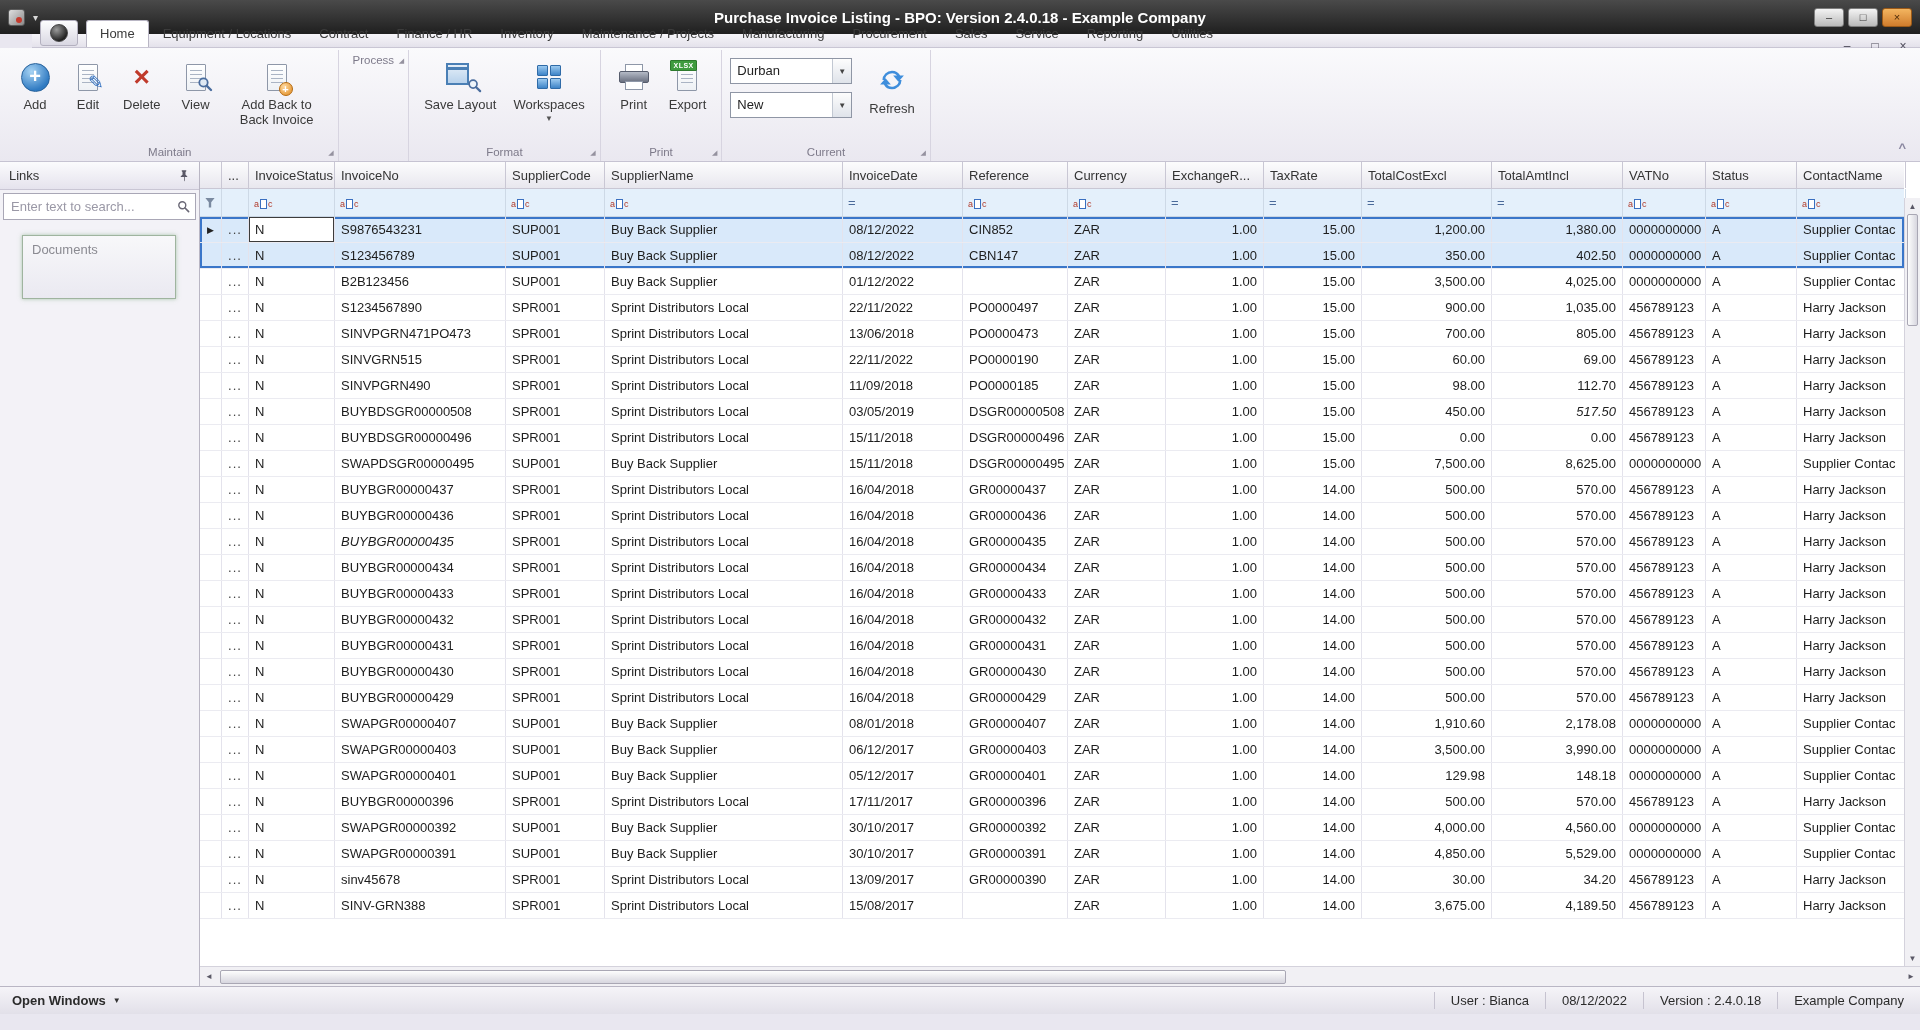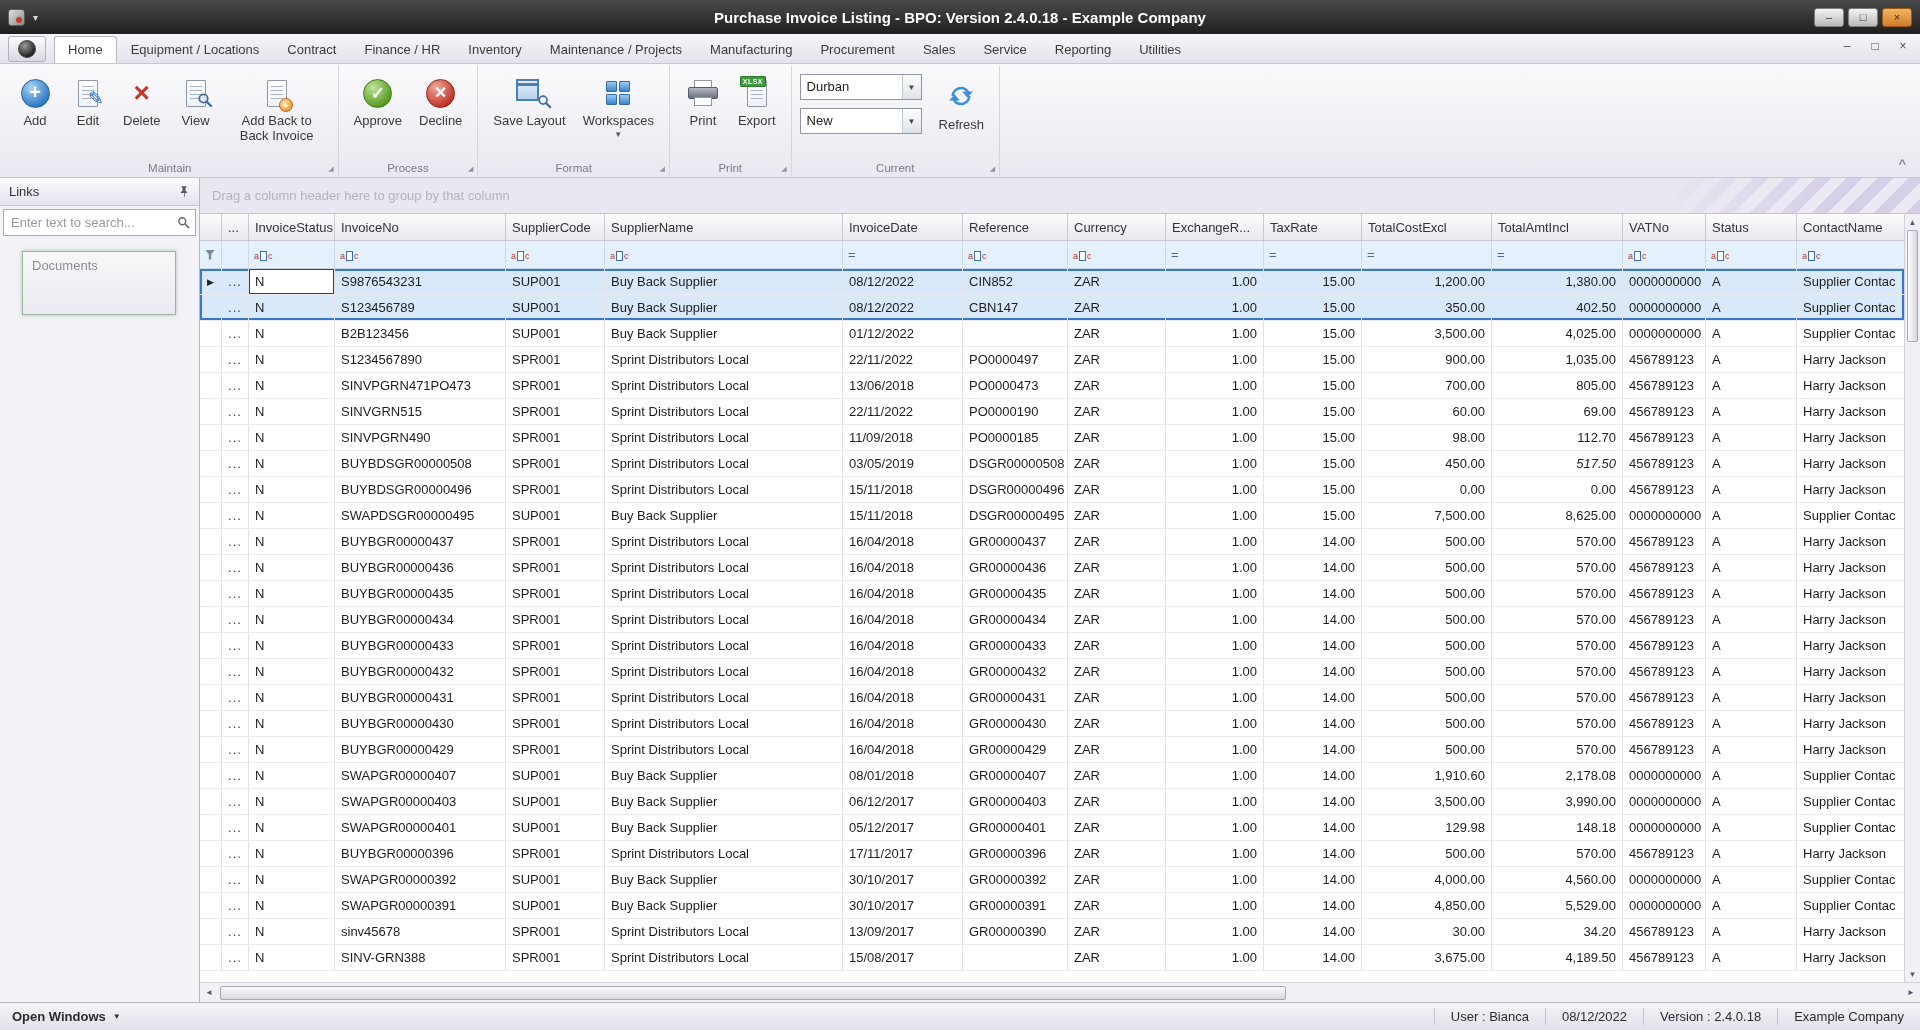--- a/index.html
+++ b/index.html
@@ -11,21 +11,21 @@
   .tb-left { display:flex; align-items:center; gap:8px; z-index:2; }
   .appicon16 { width:17px; height:17px; border-radius:3px; background:linear-gradient(135deg,#e0e0e0,#8a8a8a); border:1px solid #5a5a5a; position:relative; display:inline-block; }
   .appicon16::after { content:''; position:absolute; right:2px; bottom:2px; width:6px; height:6px; border-radius:50%; background:#c43b2e; }
   .tb-chevron { font-size:10px; color:#d8d8d8; cursor:default; }
   .title-text { position:absolute; left:0; right:0; text-align:center; font-weight:bold; font-size:15px; color:#fff; }
   .tb-controls { margin-left:auto; display:flex; gap:4px; z-index:2; }
   .tbbtn { width:30px; height:19px; border-radius:3px; background:linear-gradient(#f4f4f4,#b9b9b9); border:1px solid #7d7d7d; color:#333; font-size:11px; display:flex; align-items:center; justify-content:center; }
   .tbbtn.close { background:linear-gradient(#f3b560,#d07c2c); border-color:#9c5a18; color:#4a2a08; }
 
   
-  .tabrow { height:30px; background:linear-gradient(#f6f5f9,#e4e2eb); border-bottom:1px solid #c9c6d4; display:flex; align-items:flex-end; padding:0 6px; position:relative; }
+  .tabrow { height:14px; background:linear-gradient(#f6f5f9,#e4e2eb); border-bottom:1px solid #c9c6d4; display:flex; align-items:flex-end; padding:0 6px; position:relative;margin-left:32px; }
   .appbtn { width:38px; height:26px; margin:0 8px 1px 2px; border:1px solid #b3b0bf; border-radius:3px; background:linear-gradient(#fdfdfe,#d9d7e2); display:flex; align-items:center; justify-content:center; }
   .orb { width:18px; height:18px; border-radius:50%; background:radial-gradient(circle at 35% 30%, #9a9a9a, #1d1d1d 75%); border:1px solid #444; }
   .rtabs { display:flex; align-items:flex-end; height:100%; }
   .rtab { padding:5px 13px 6px; font-size:13px; color:#3b3b3b; border:1px solid transparent; border-bottom:none; border-radius:3px 3px 0 0; white-space:nowrap; }
   .rtab.active { background:#fff; border-color:#b9b6c4; }
   .tb2-controls { position:absolute; right:8px; top:5px; display:flex; gap:10px; }
   .tb2btn { color:#4c4a58; font-size:12px; width:18px; text-align:center; }
 
   
   .ribbon { height:114px; background:linear-gradient(#fafafc,#eae8f0); border-bottom:1px solid #c6c3d2; display:flex; align-items:stretch; padding:2px 2px 0; position:relative; }
@@ -223,34 +223,20 @@
         <div class="lbl">Add Back to Back Invoice</div>
       </div>
     </div>
     <div class="glabel">
       <span>Maintain</span>
       <span class="corner">◢</span>
     </div>
   </div>
 
   <div class="rgroup">
-    <div class="rbtns">
-      <div class="rbtn">
-        <div class="ic">
-            <span class="circ ic-approve"></span>
-          </div>
-        <div class="lbl">Approve</div>
-      </div>
-      <div class="rbtn">
-        <div class="ic">
-            <span class="circ ic-decline"></span>
-          </div>
-        <div class="lbl">Decline</div>
-      </div>
-    </div>
     <div class="glabel">
       <span>Process</span>
       <span class="corner">◢</span>
     </div>
   </div>
 
   <div class="rgroup">
     <div class="rbtns">
       <div class="rbtn">
         <div class="ic">
@@ -358,24 +344,20 @@
           <circle cx="6.5" cy="6.5" r="4.3" fill="none" stroke="#6a6876" stroke-width="1.7"></circle>
           <line x1="9.9" y1="9.9" x2="14.3" y2="14.3" stroke="#6a6876" stroke-width="2" stroke-linecap="round"></line>
         </svg>
     </div>
     <div class="docbox">
       <span>Documents</span>
     </div>
   </div>
 
   <div class="gridarea">
-    <div class="groupbar">
-      <span class="hint">Drag a column header here to group by that column</span>
-      <span class="stripes"></span>
-    </div>
 
     <div class="ghead">
         <div class="hcell" style="width: 22px;"></div>
         <div class="hcell" style="width: 27px;">...</div>
         <div class="hcell" style="width: 86px;">InvoiceStatus</div>
         <div class="hcell" style="width: 171px;">InvoiceNo</div>
         <div class="hcell" style="width: 99px;">SupplierCode</div>
         <div class="hcell" style="width: 238px;">SupplierName</div>
         <div class="hcell" style="width: 120px;">InvoiceDate</div>
         <div class="hcell" style="width: 105px;">Reference</div>
@@ -650,21 +632,21 @@
           <div class="gcell r" style="width: 130px;">500.00</div>
           <div class="gcell r" style="width: 131px;">570.00</div>
           <div class="gcell" style="width: 83px;">456789123</div>
           <div class="gcell" style="width: 91px;">A</div>
           <div class="gcell" style="width: 109px;">Harry Jackson</div>
         </div>
         <div class="grow">
           <div class="gcell ind" style="width: 22px;"></div>
           <div class="gcell dots" style="width: 27px;">...</div>
           <div class="gcell" style="width: 86px;">N</div>
-          <div class="gcell" style="width: 171px;">BUYBGR00000435</div>
+          <div class="gcell" style="width: 171px; font-style: italic;">BUYBGR00000435</div>
           <div class="gcell" style="width: 99px;">SPR001</div>
           <div class="gcell" style="width: 238px;">Sprint Distributors Local</div>
           <div class="gcell" style="width: 120px;">16/04/2018</div>
           <div class="gcell" style="width: 105px;">GR00000435</div>
           <div class="gcell" style="width: 98px;">ZAR</div>
           <div class="gcell r" style="width: 98px;">1.00</div>
           <div class="gcell r" style="width: 98px;">14.00</div>
           <div class="gcell r" style="width: 130px;">500.00</div>
           <div class="gcell r" style="width: 131px;">570.00</div>
           <div class="gcell" style="width: 83px;">456789123</div>

